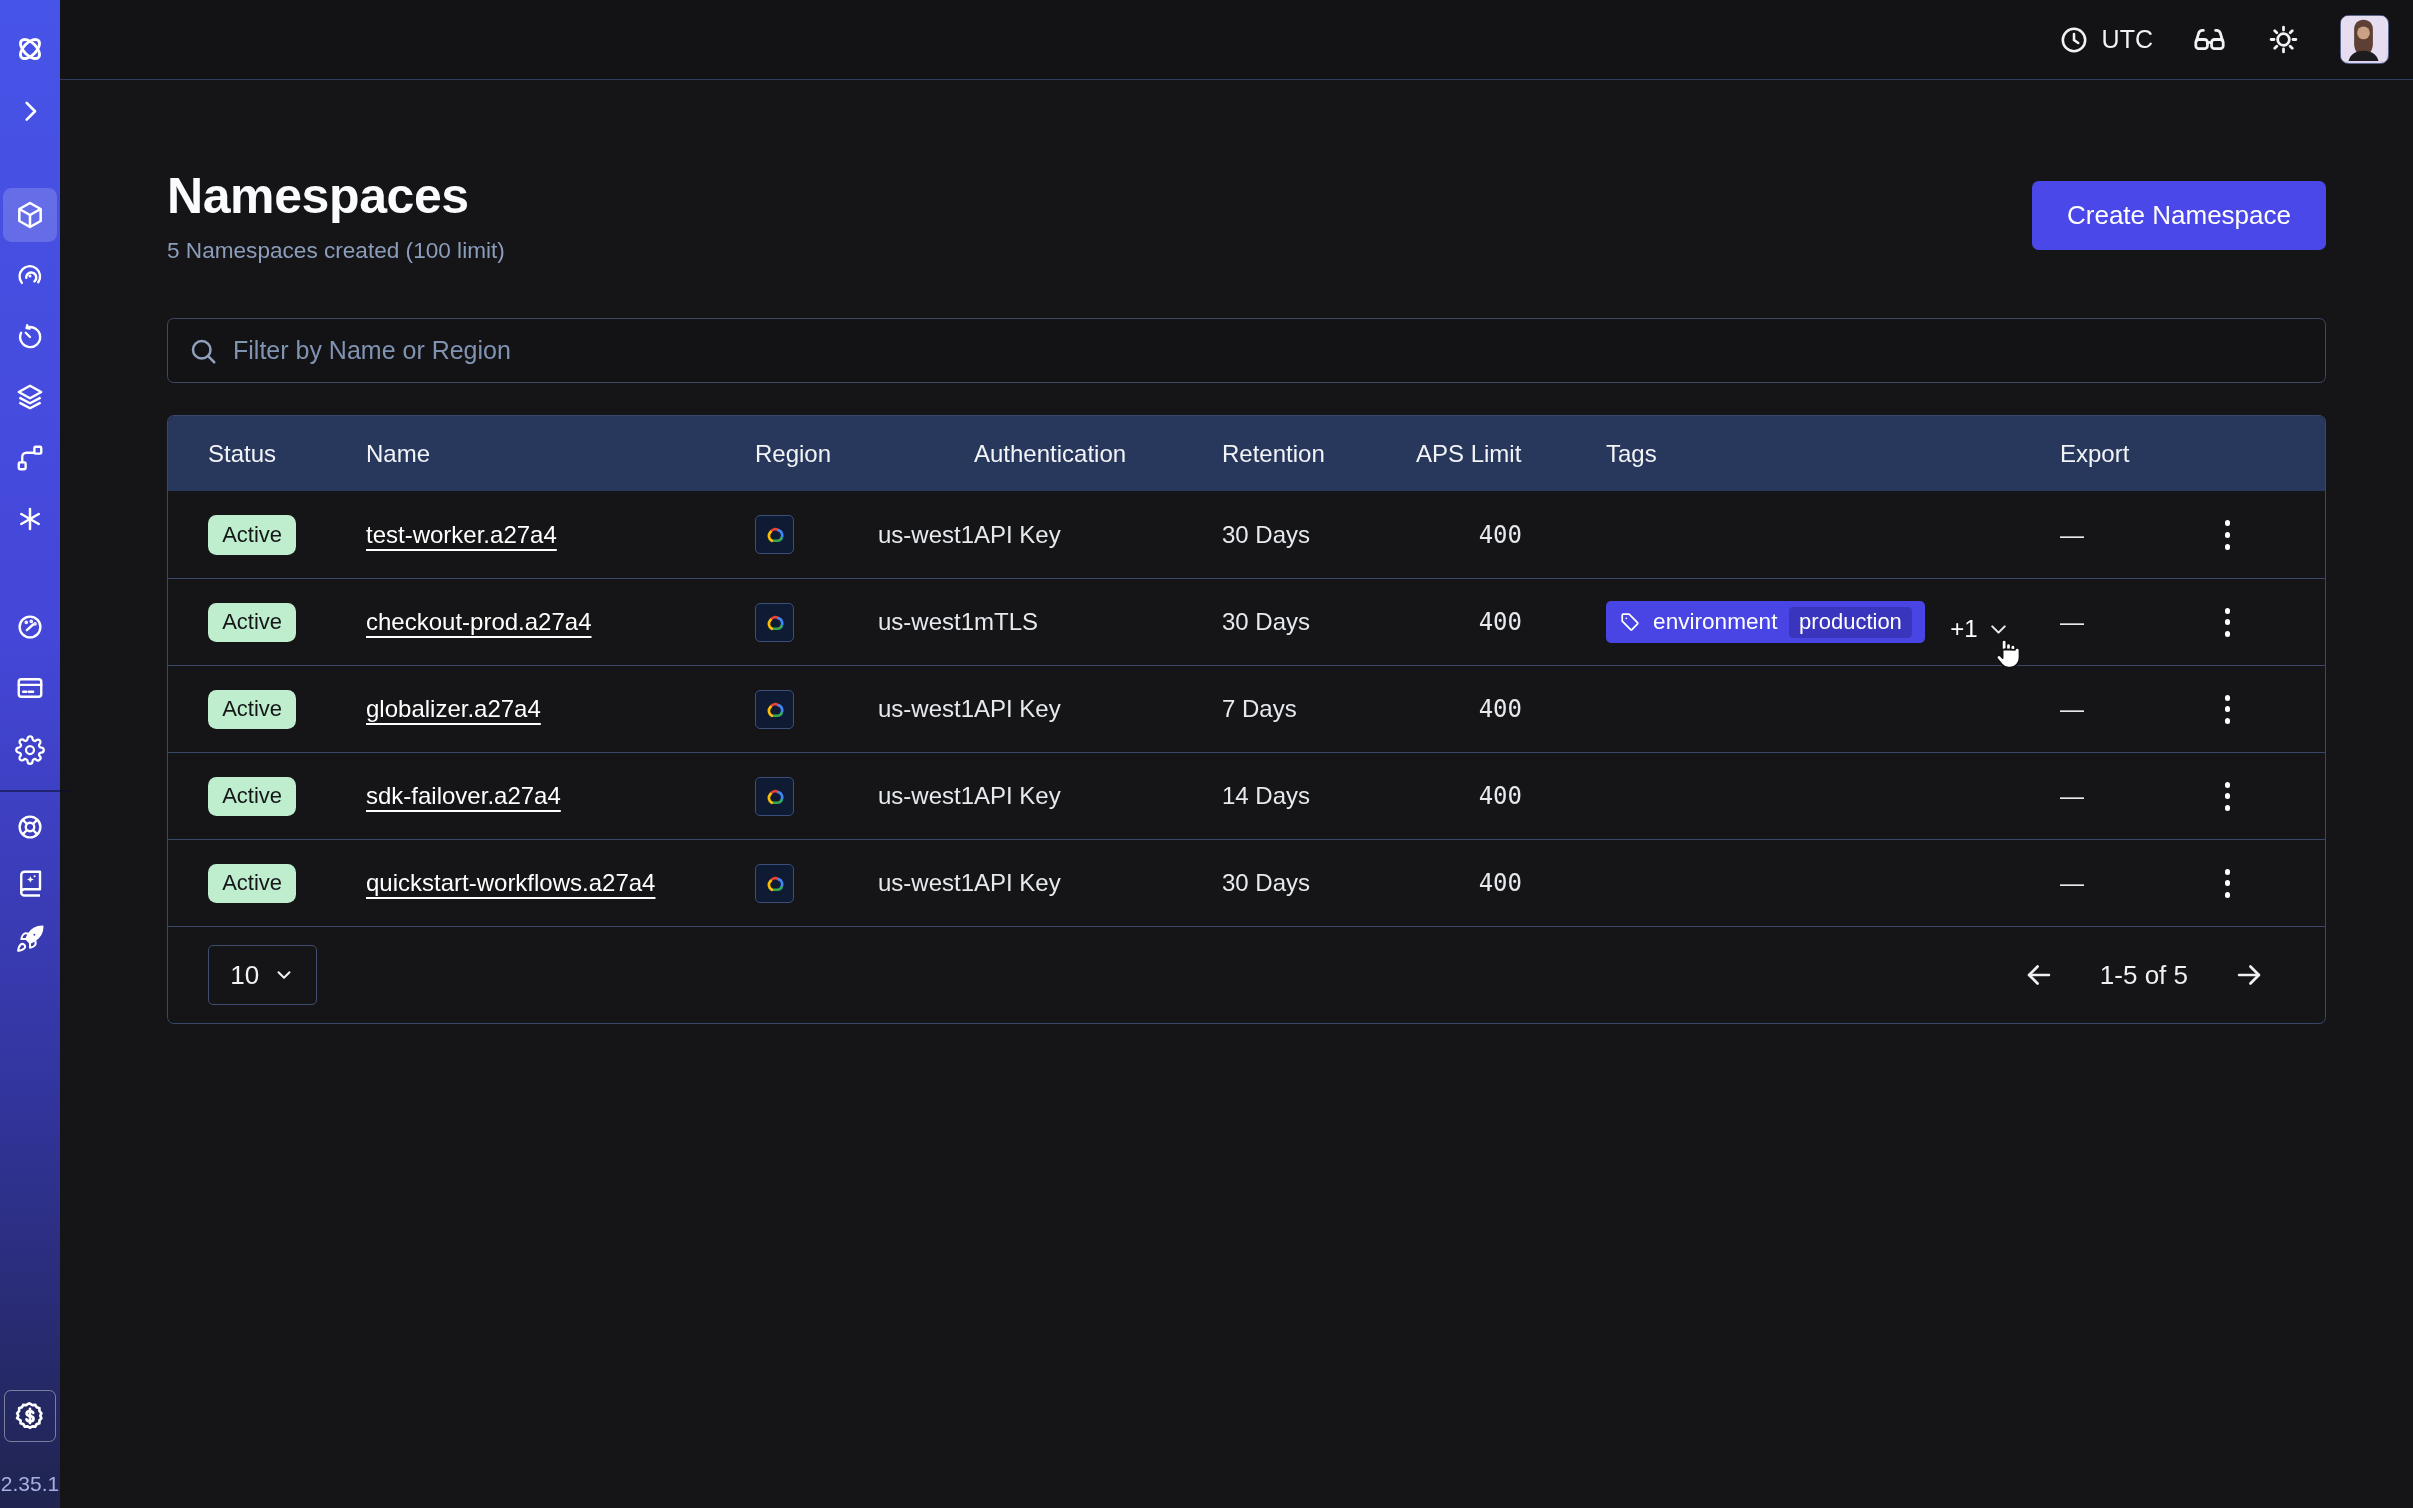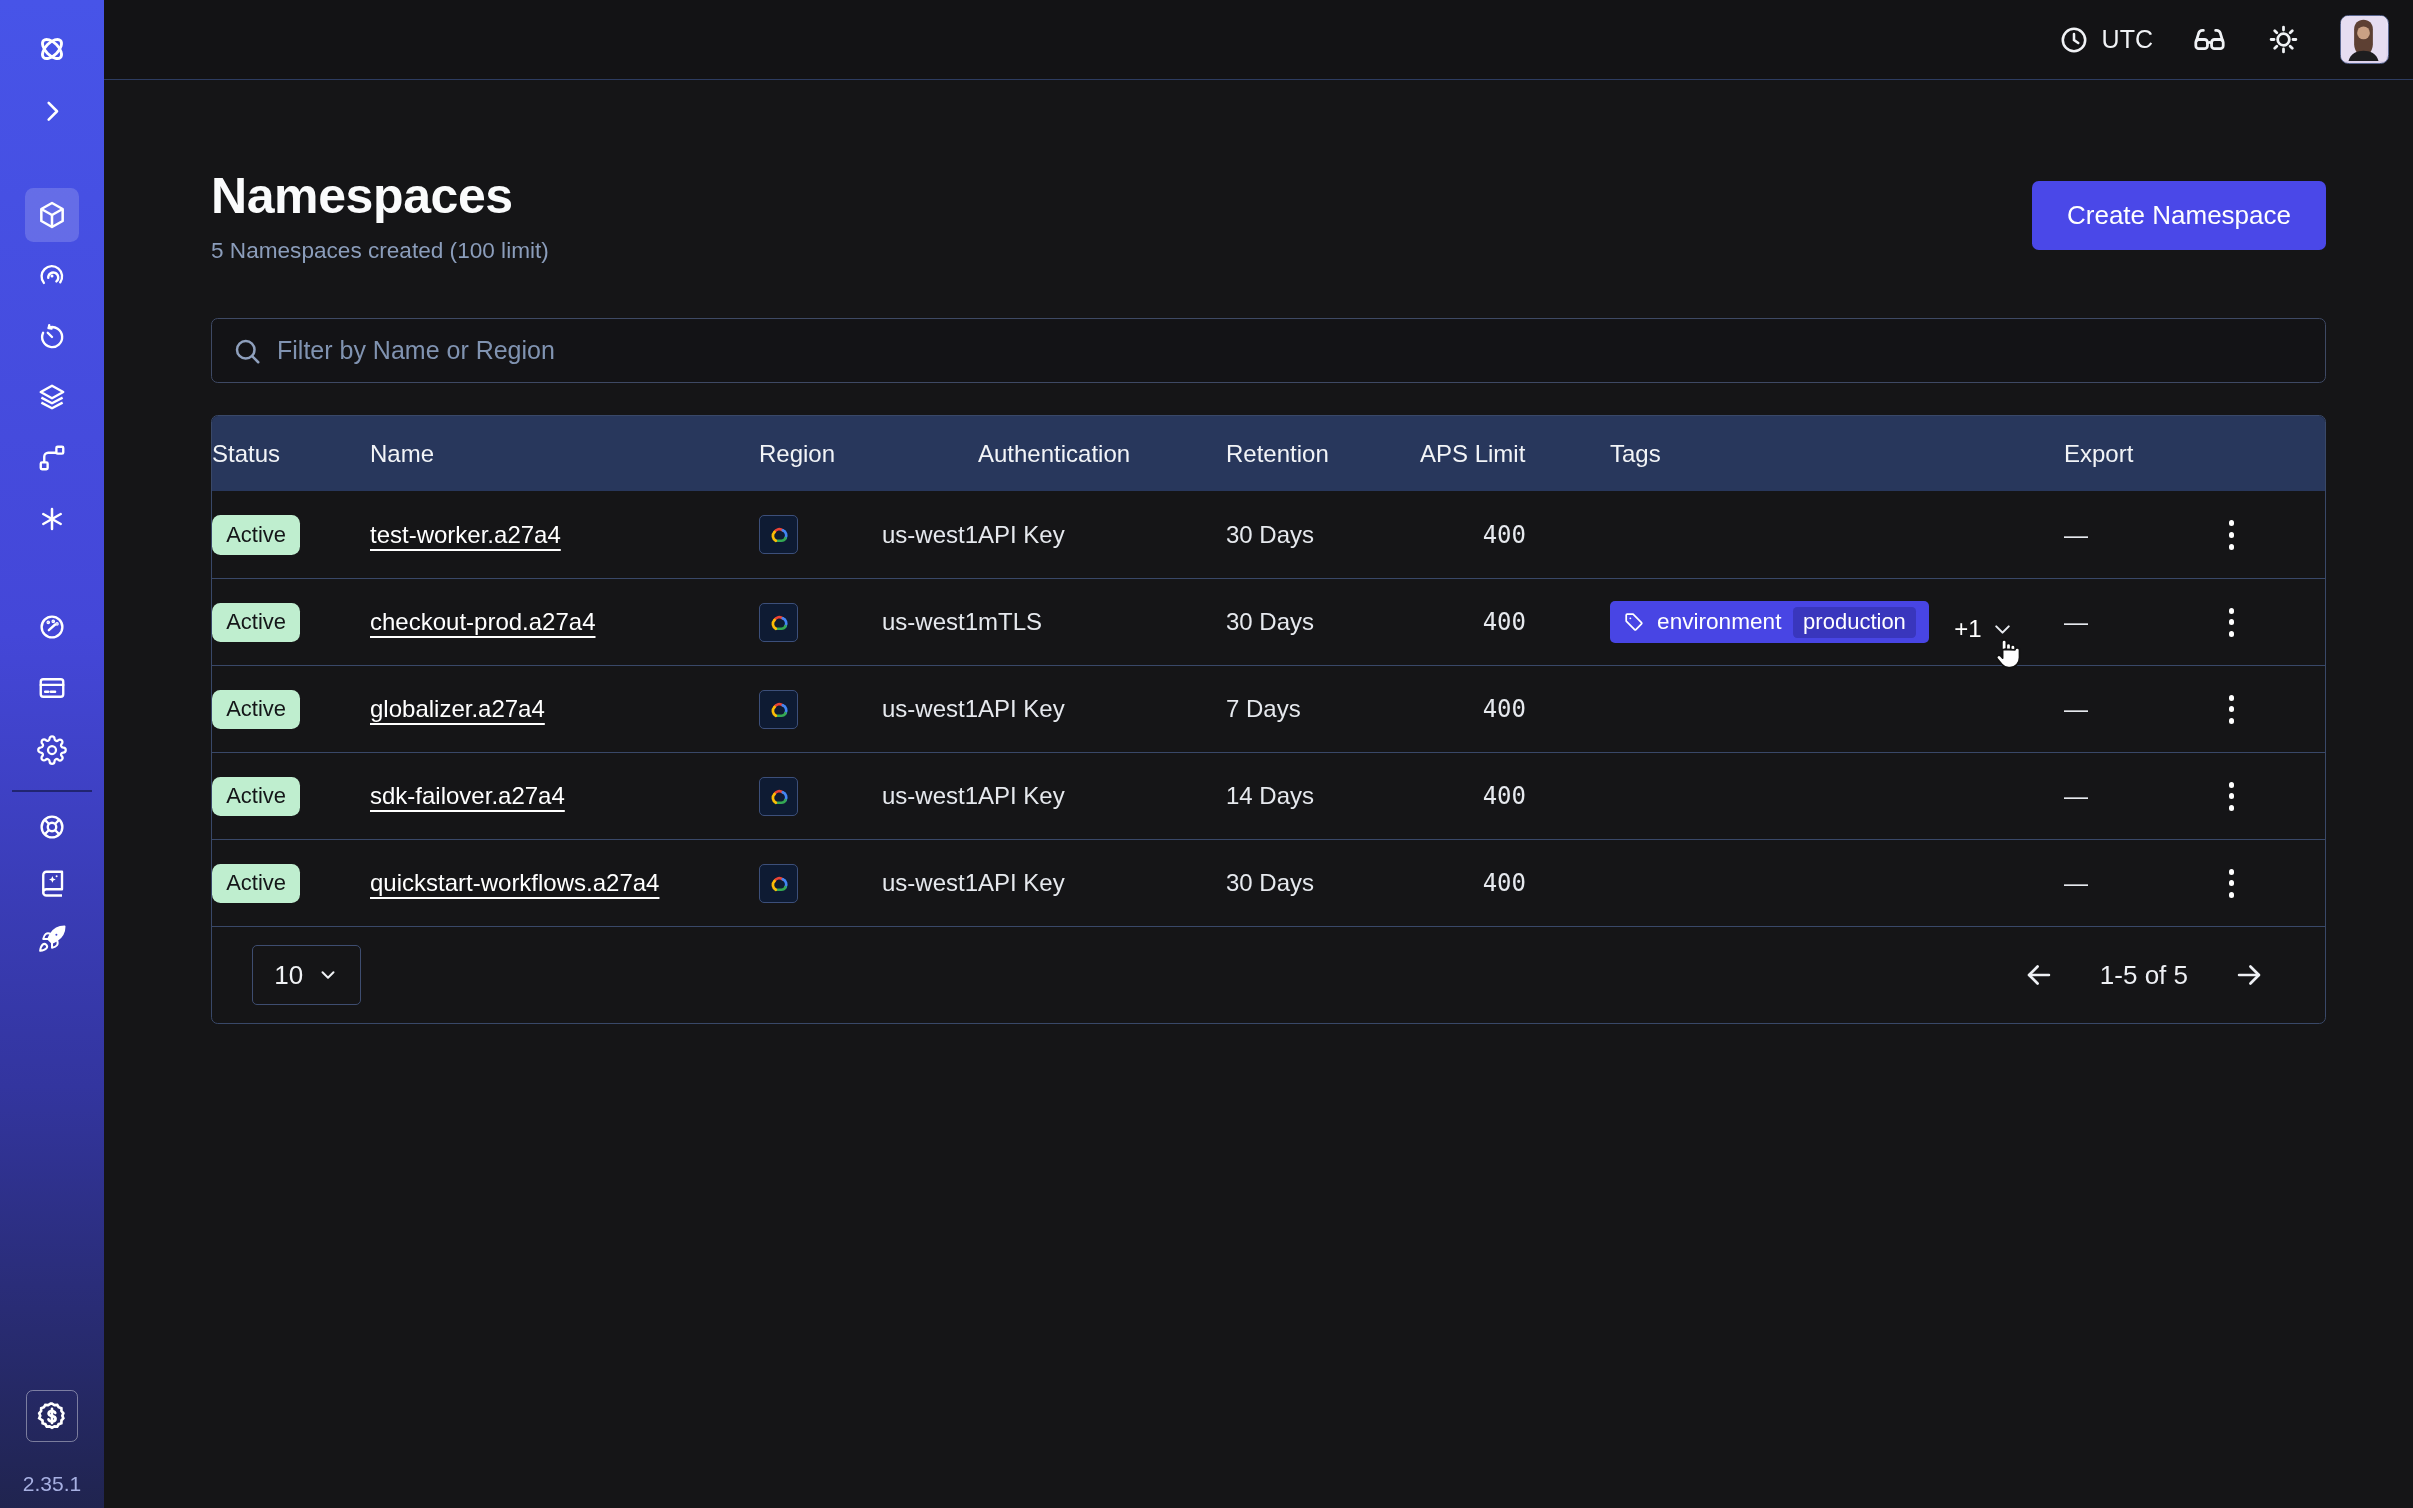--- a/index.html
+++ b/index.html
@@ -6,21 +6,21 @@
   html,body { width:2413px; height:1508px; overflow:hidden; }
   body {
     font-family:"Liberation Sans","DejaVu Sans",sans-serif;
     background:#151517; color:#e8eaee;
     display:flex;
   }
   svg { display:block; }
 
   
   .sidebar {
-    width:104px; height:1508px; flex:none;
+    width:60px; height:1508px; flex:none;
     background:linear-gradient(180deg,#4754e8 0%,#4447d8 42%,#33359f 72%,#20244f 100%);
     display:flex; flex-direction:column; align-items:center;
     padding-top:22px; position:relative; z-index:5;
   }
   .side-btn {
     width:54px; height:54px; border-radius:8.4px;
     display:flex; align-items:center; justify-content:center;
     background:transparent; border:none; cursor:pointer; flex:none;
   }
   .side-btn.active { background:rgba(255,255,255,.17); }
@@ -72,21 +72,21 @@
     flex:1; background:transparent; border:none; outline:none;
     font-family:inherit; font-size:25px; color:#dfe4ec;
   }
   .searchbox input::placeholder { color:#8093b1; }
 
   
   .table { margin-top:32px; border:1.7px solid #394868; border-radius:6.7px; overflow:hidden; }
   .grid-row {
     display:grid;
     grid-template-columns:158px 389px 219px 248px 194px 190px 454px 136px 107px;
-    align-items:center; 
+    align-items:center; padding-left:40px;
   }
   .thead { background:#28375c; height:75px; color:#f2f4f7; font-size:24px; font-weight:500; }
   .trow { height:87px; border-top:1.7px solid #394868; font-size:24px; color:#e6e9ee; }
   .trow:first-child { border-top:none; }
 
   .badge {
     display:inline-block; background:#bfeecf; color:#141618;
     font-size:22px; padding:6.7px 14.2px; border-radius:8.4px;
   }
   .ns-link {

